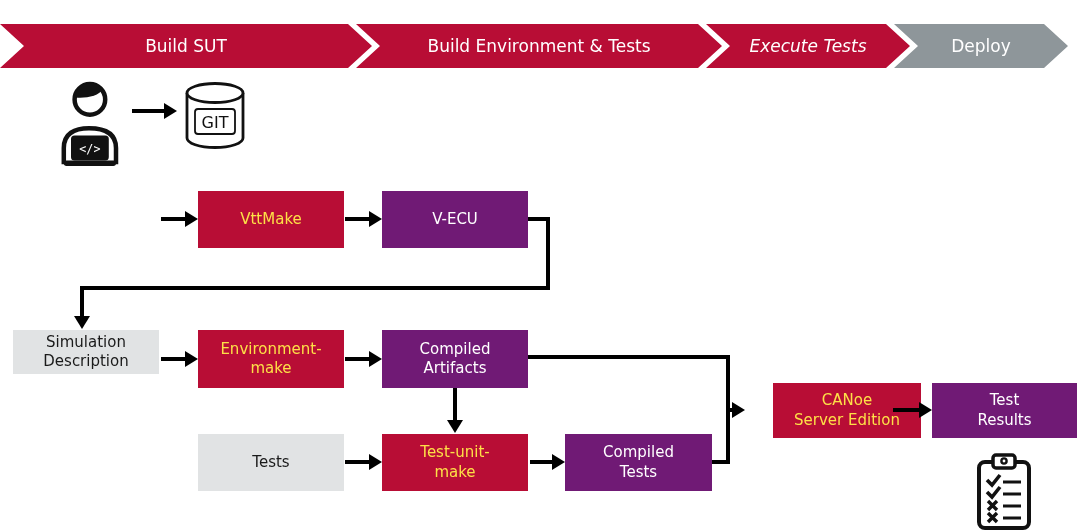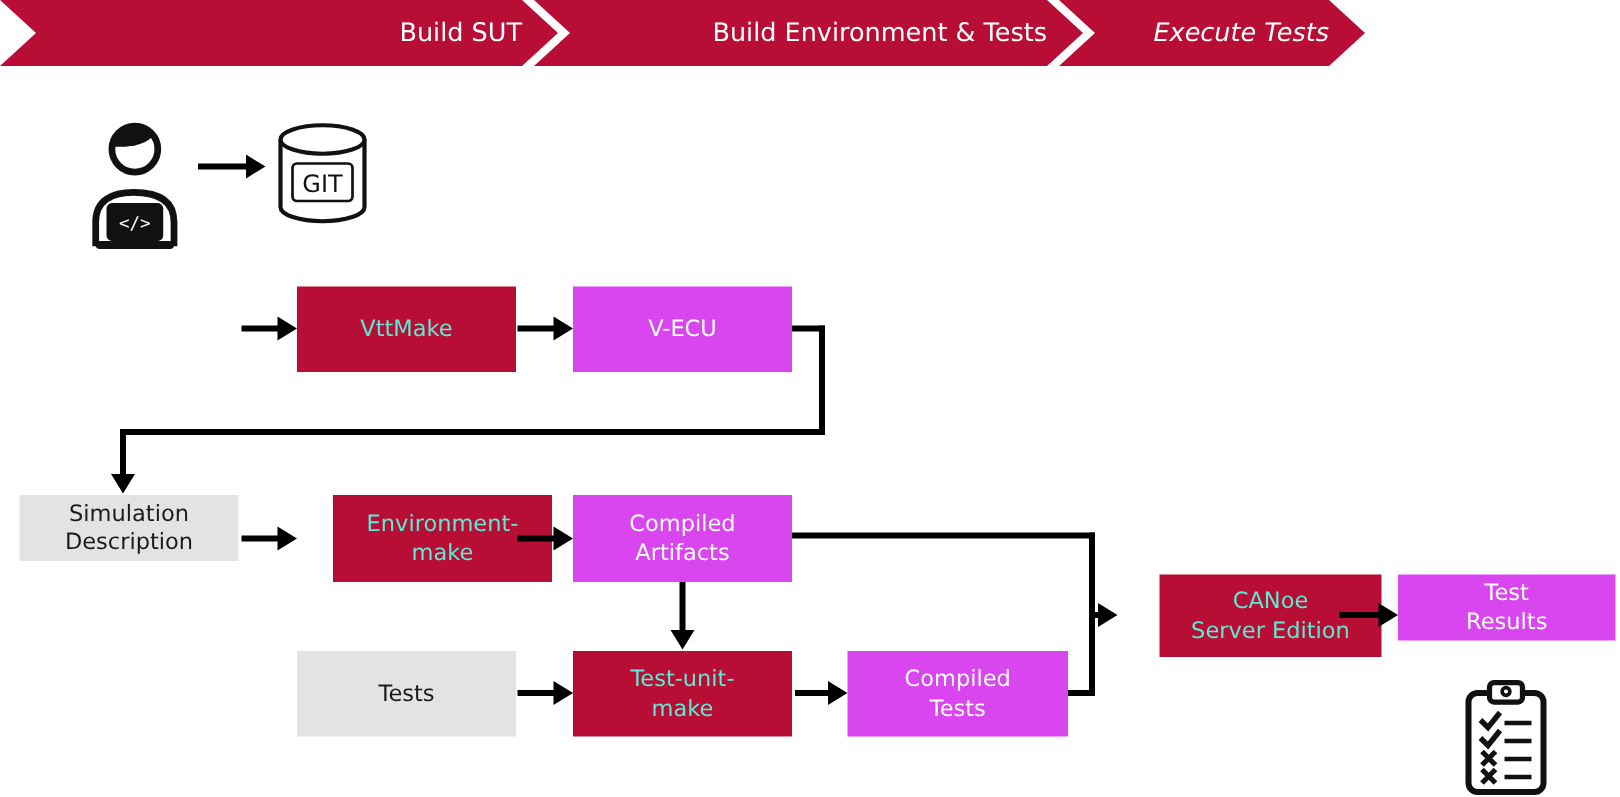--- a/index.html
+++ b/index.html
@@ -2,36 +2,36 @@
 <html><head>
 <meta charset="utf-8">
 <style>
   html,body{margin:0;padding:0;background:#fff;}
   .canvas{
     position:relative;width:1080px;height:531px;background:#ffffff;
     font-family:"DejaVu Sans","Liberation Sans",sans-serif;overflow:hidden;
   }
   
   .chev{
-    position:absolute;top:0;height:44px;
-    display:flex;align-items:center;justify-content:flex-end;
+    position:absolute;top:24px;height:44px;
+    display:flex;align-items:center;justify-content:center;
     color:#fff;font-size:17px;padding:0 24px;box-sizing:border-box;
     clip-path:polygon(0 0,calc(100% - 24px) 0,100% 50%,calc(100% - 24px) 100%,0 100%,24px 50%);
   }
   .chev.red{background:#B80D35;}
   .chev.gray{background:#8E969A;}
   
   .node{
     position:absolute;display:flex;align-items:center;justify-content:center;
     text-align:center;font-size:15px;line-height:1.3;white-space:pre-line;
     box-sizing:border-box;
   }
   .node.light{background:#E1E3E4;color:#1a1a1a;}
-  .node.red{background:#B80D35;color:#5eead4;}
-  .node.dark{background:#d946ef;color:#ffffff;}
+  .node.red{background:#B80D35;color:#fde047;}
+  .node.dark{background:#701a75;color:#ffffff;}
   
   .ln{position:absolute;background:#000;}
   .ah-r{position:absolute;width:0;height:0;
     border-top:8px solid transparent;border-bottom:8px solid transparent;
     border-left:13px solid #000;}
   .ah-d{position:absolute;width:0;height:0;
     border-left:8px solid transparent;border-right:8px solid transparent;
     border-top:13px solid #000;}
   .icon{position:absolute;}
 </style>
@@ -41,20 +41,23 @@
 <div class="canvas">
 
   <div class="chev red" style="left:0;width:372px;">
     <span>Build SUT</span>
   </div>
   <div class="chev red" style="left:356px;width:366px;">
     <span>Build Environment &amp; Tests</span>
   </div>
   <div class="chev red" style="left:706px;width:204px;font-style:italic;">
     <span>Execute Tests</span>
+  </div>
+  <div class="chev gray" style="left:894px;width:174px;">
+    <span>Deploy</span>
   </div>
 
   <svg class="icon" style="left:52px;top:76px;" width="74" height="90" viewBox="0 0 80 100">
     <g>
       <circle cx="41" cy="26" r="17" fill="#fff" stroke="#111" stroke-width="5"></circle>
       <path d="M25 24 C24 8 44 2 56 14 C51 23 36 25 25 24 Z" fill="#111"></path>
       <path d="M12 98 L12 80 C12 64 24 58 40 58 C58 58 70 64 70 80 L70 98" fill="#fff" stroke="#111" stroke-width="5"></path>
       <rect x="20" y="66" width="42" height="28" rx="4" fill="#111"></rect>
       <text x="41" y="85" text-anchor="middle" font-size="13" fill="#fff" font-family="DejaVu Sans Mono, monospace">&lt;/&gt;</text>
       <rect x="12" y="94" width="58" height="6" rx="3" fill="#111"></rect>
@@ -89,21 +92,21 @@
   <div class="ln" style="left:80px;top:286px;width:470px;height:4px;"></div>
   <div class="ln" style="left:80px;top:286px;width:4px;height:31px;"></div>
   <div class="ah-d" style="left:74px;top:316px;"></div>
 
   <div class="node light" style="left:13px;top:330px;width:146px;height:44px;">
     <span>Simulation
 Description</span>
   </div>
   <div class="ln" style="left:161px;top:357px;width:26px;height:4px;"></div>
   <div class="ah-r" style="left:185px;top:351px;"></div>
-  <div class="node red" style="left:198px;top:330px;width:146px;height:58px;margin-left:24px;">
+  <div class="node red" style="left:198px;top:330px;width:146px;height:58px;">
     <span>Environment-
 make</span>
   </div>
   <div class="ln" style="left:345px;top:357px;width:26px;height:4px;"></div>
   <div class="ah-r" style="left:369px;top:351px;"></div>
   <div class="node dark" style="left:382px;top:330px;width:146px;height:58px;">
     <span>Compiled
 Artifacts</span>
   </div>
 
@@ -131,21 +134,21 @@
     <span>Compiled
 Tests</span>
   </div>
 
   <div class="node red" style="left:773px;top:383px;width:148px;height:55px;">
     <span>CANoe
 Server Edition</span>
   </div>
   <div class="ln" style="left:893px;top:408px;width:28px;height:4px;"></div>
   <div class="ah-r" style="left:919px;top:402px;"></div>
-  <div class="node dark" style="left:932px;top:383px;width:145px;height:44px;">
+  <div class="node dark" style="left:932px;top:383px;width:145px;height:55px;">
     <span>Test
 Results</span>
   </div>
 
   <svg class="icon" style="left:973px;top:452px;" width="62" height="78" viewBox="0 0 62 78">
     <g>
       <rect x="6" y="10" width="50" height="66" rx="6" fill="#fff" stroke="#111" stroke-width="4"></rect>
       <rect x="20" y="3" width="22" height="13" rx="3" fill="#fff" stroke="#111" stroke-width="3.5"></rect>
       <circle cx="31" cy="9" r="2.6" fill="#fff" stroke="#111" stroke-width="2.4"></circle>
     </g>

